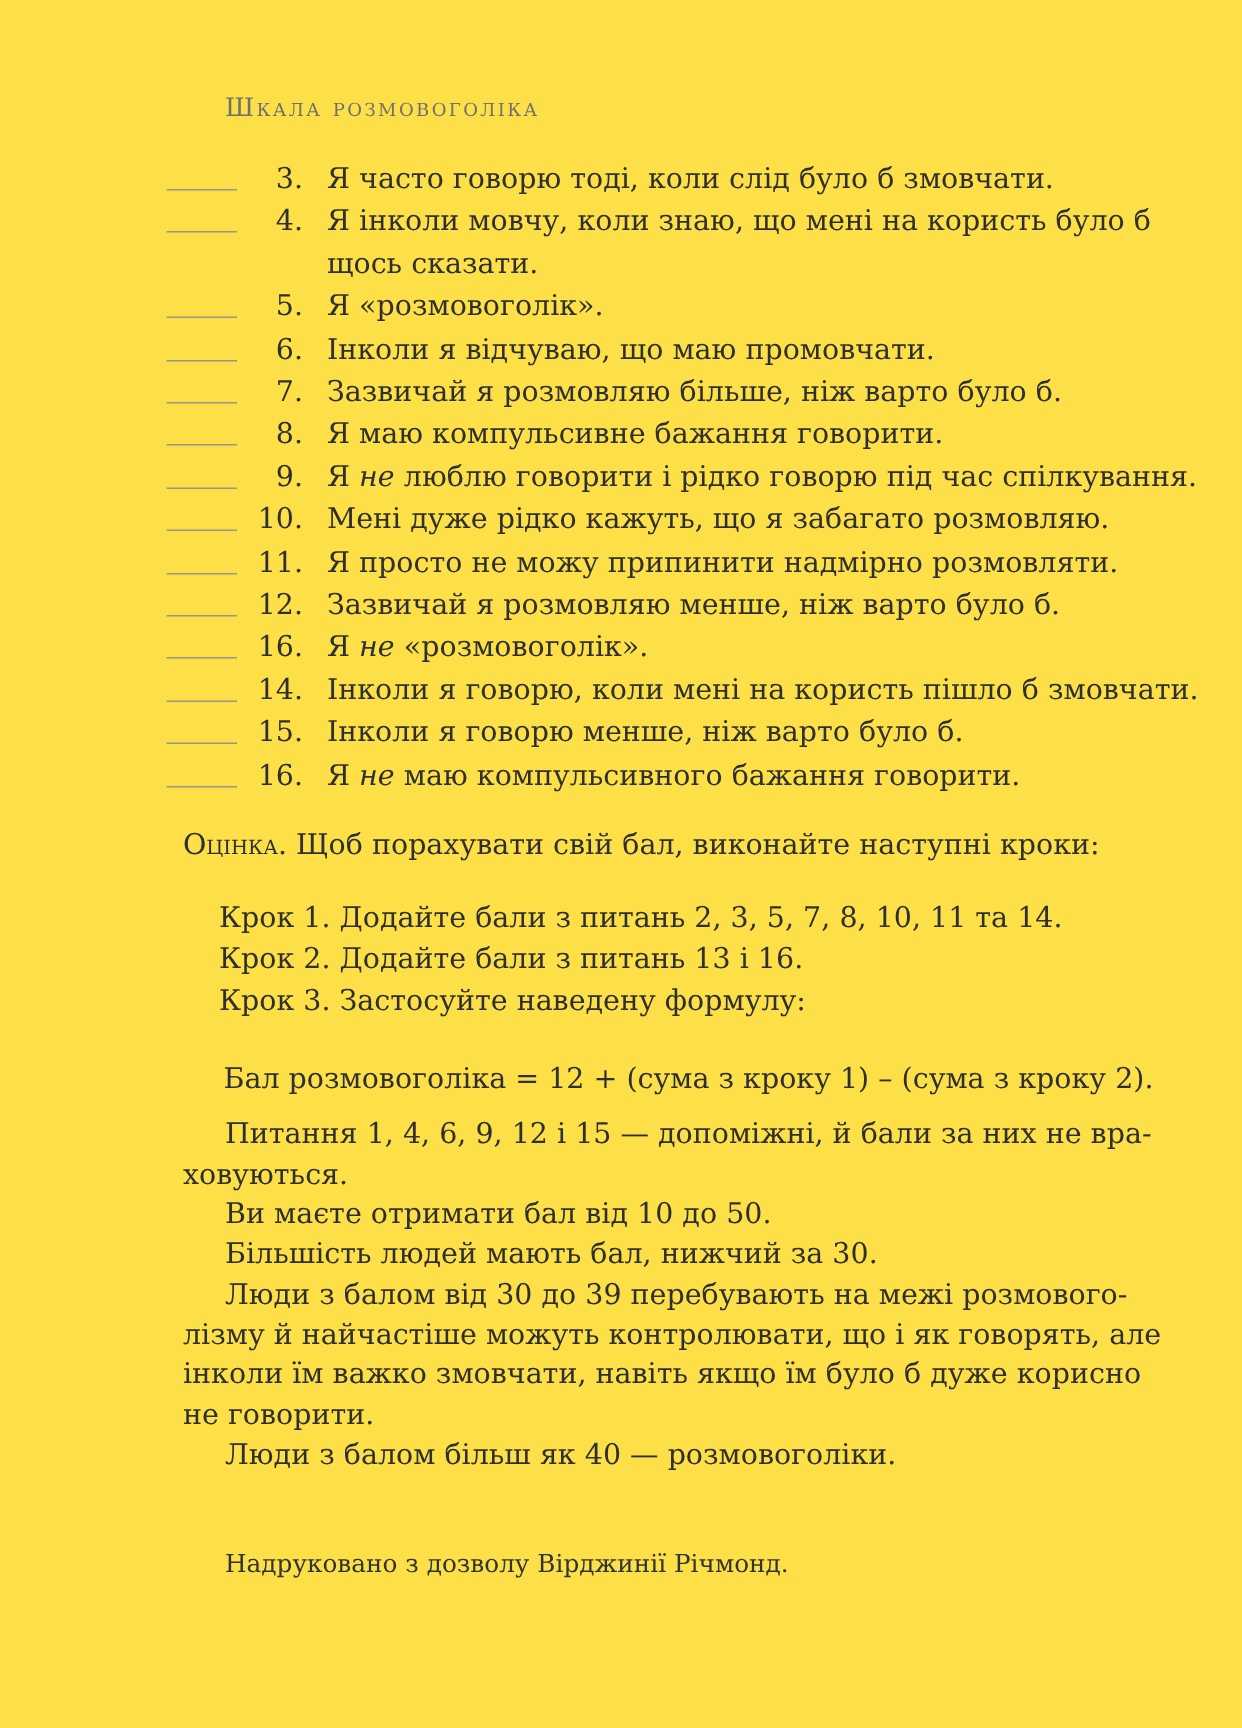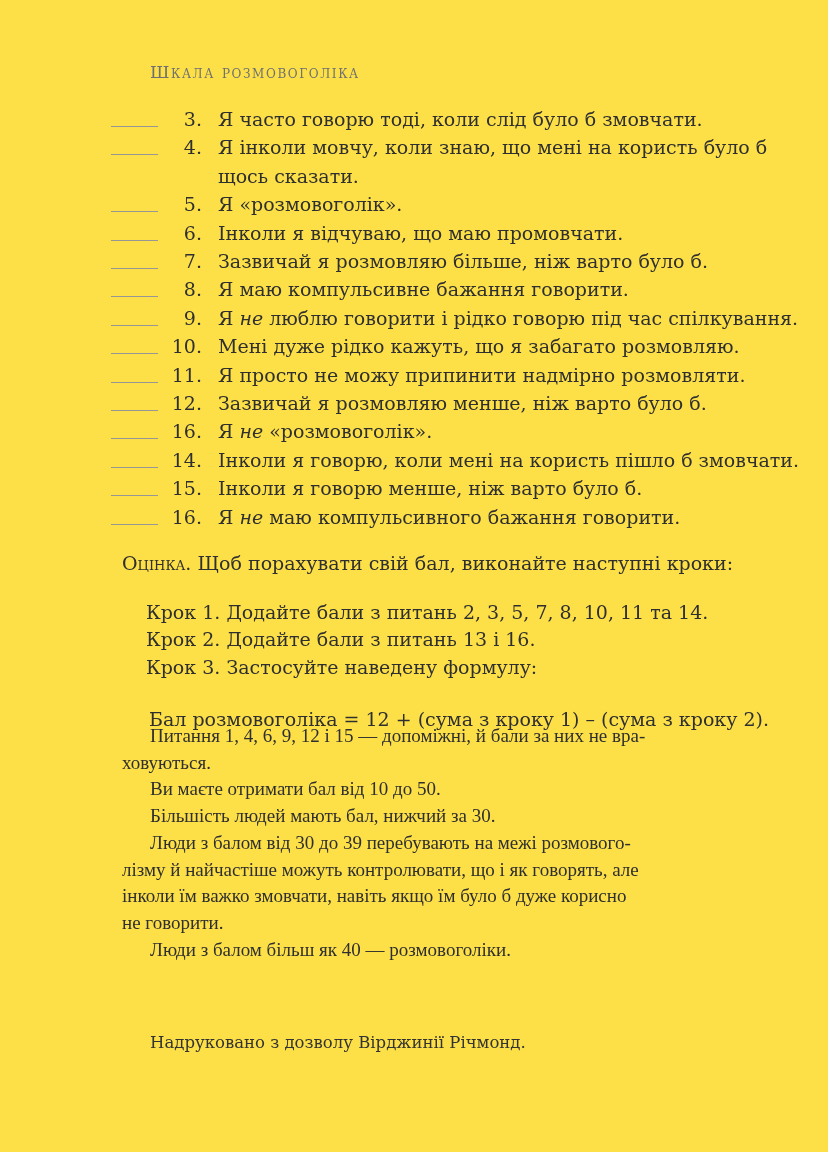--- a/index.html
+++ b/index.html
@@ -72,25 +72,24 @@
     position:absolute;
     left:149px;
     top:706px;
     font-size:19px;
     line-height:27px;
     white-space:nowrap;
   }
   .paragraphs{
     position:absolute;
     left:122px;
-    top:723px;
+    top:743px;
     width:700px;
     font-size:19px;
     line-height:26.7px;
-    font-family:Liberation Serif, serif;
   }
   .para{
     white-space:pre;
     text-indent:28px;
   }
   .footer-credit{
     position:absolute;
     left:150px;
     top:1032px;
     font-size:16.5px;

